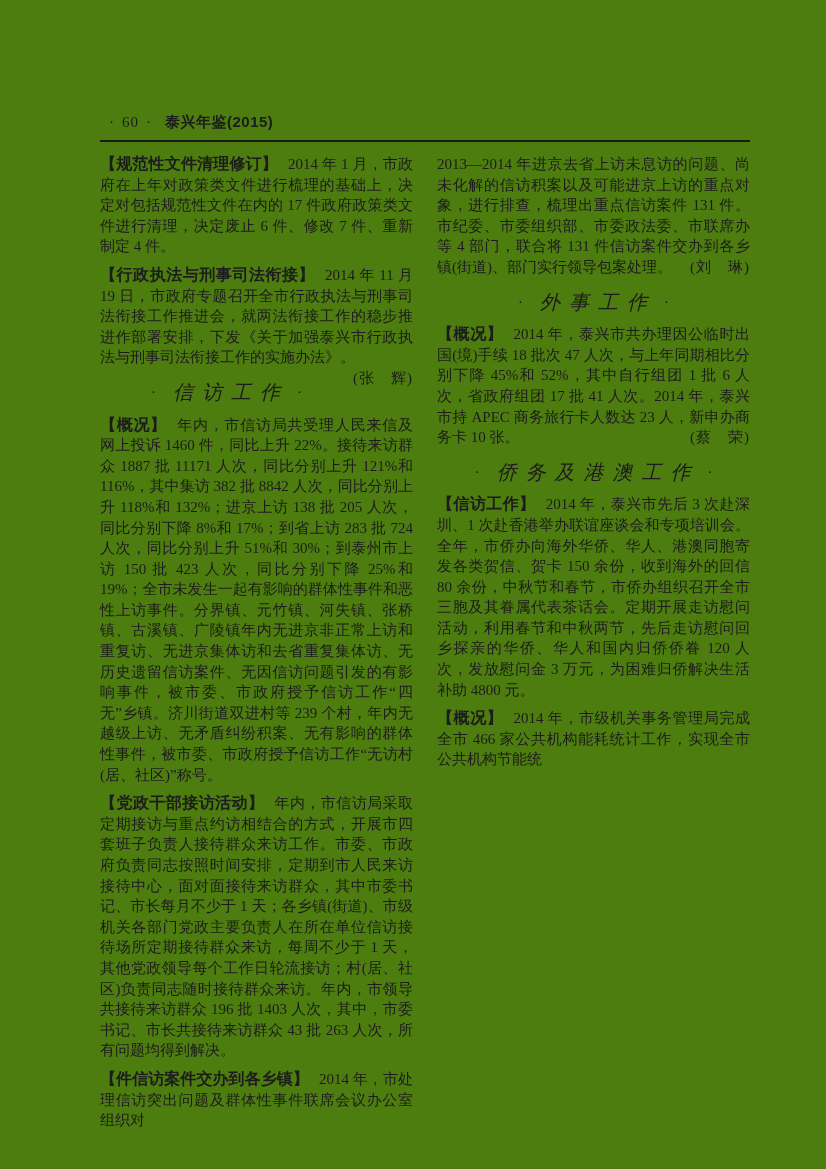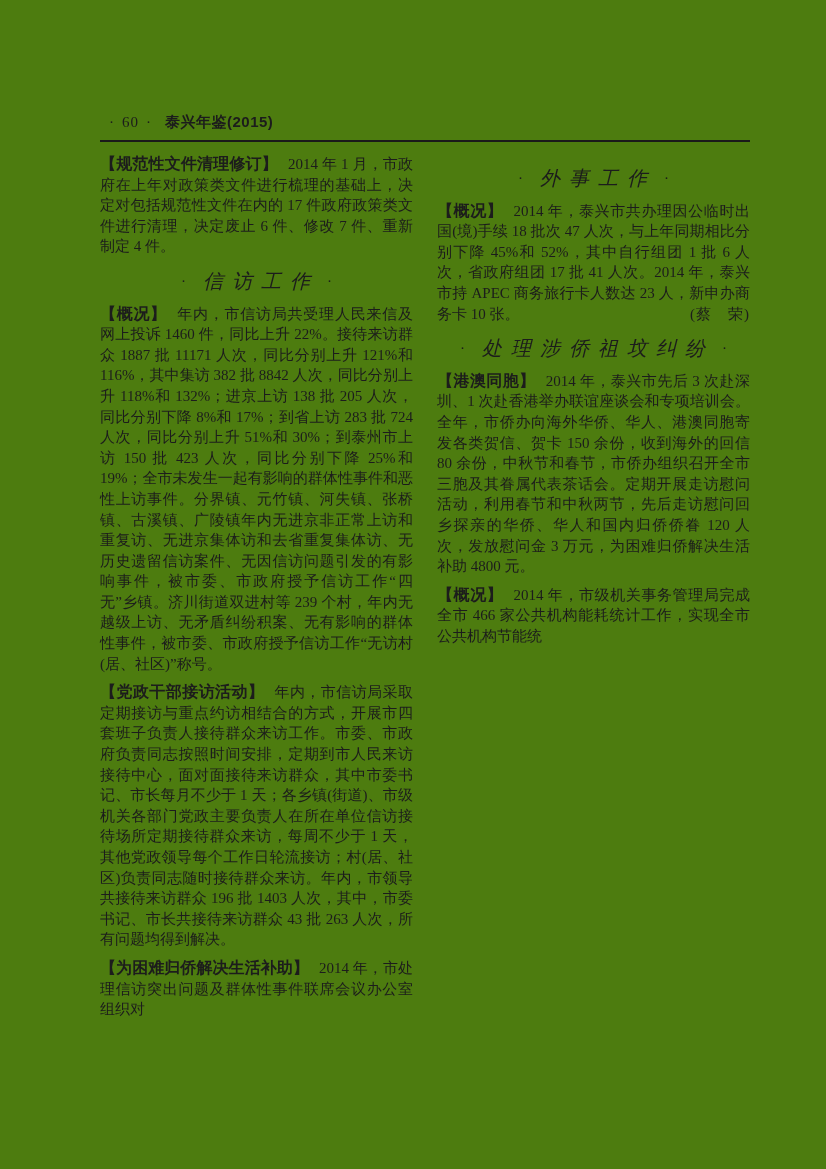--- a/index.html
+++ b/index.html
@@ -99,42 +99,44 @@
 
   <div class="header-rule"></div>
 
   <div class="content">
 
     <div class="col">
 
 
       <p class="para"><b class="entry-label">【规范性文件清理修订】</b><span>2014 年 1 月，市政府在上年对政策类文件进行梳理的基础上，决定对包括规范性文件在内的 17 件政府政策类文件进行清理，决定废止 6 件、修改 7 件、重新制定 4 件。</span></p>
 
+      <p class="para"><b class="entry-label">【行政执法与刑事司法衔接】</b><span>2014 年 11 月 19 日，市政府专题召开全市行政执法与刑事司法衔接工作推进会，就两法衔接工作的稳步推进作部署安排，下发《关于加强泰兴市行政执法与刑事司法衔接工作的实施办法》。</span><span class="author">(张　辉)</span></p>
 
       <h2 class="section-heading"><span class="h-dot">·</span><span class="h-title">信访工作</span><span class="h-dot">·</span></h2>
 
       <p class="para"><b class="entry-label">【概况】</b><span>年内，市信访局共受理人民来信及网上投诉 1460 件，同比上升 22%。接待来访群众 1887 批 11171 人次，同比分别上升 121%和 116%，其中集访 382 批 8842 人次，同比分别上升 118%和 132%；进京上访 138 批 205 人次，同比分别下降 8%和 17%；到省上访 283 批 724 人次，同比分别上升 51%和 30%；到泰州市上访 150 批 423 人次，同比分别下降 25%和 19%；全市未发生一起有影响的群体性事件和恶性上访事件。分界镇、元竹镇、河失镇、张桥镇、古溪镇、广陵镇年内无进京非正常上访和重复访、无进京集体访和去省重复集体访、无历史遗留信访案件、无因信访问题引发的有影响事件，被市委、市政府授予信访工作“四无”乡镇。济川街道双进村等 239 个村，年内无越级上访、无矛盾纠纷积案、无有影响的群体性事件，被市委、市政府授予信访工作“无访村(居、社区)”称号。</span></p>
 
       <p class="para"><b class="entry-label">【党政干部接访活动】</b><span>年内，市信访局采取定期接访与重点约访相结合的方式，开展市四套班子负责人接待群众来访工作。市委、市政府负责同志按照时间安排，定期到市人民来访接待中心，面对面接待来访群众，其中市委书记、市长每月不少于 1 天；各乡镇(街道)、市级机关各部门党政主要负责人在所在单位信访接待场所定期接待群众来访，每周不少于 1 天，其他党政领导每个工作日轮流接访；村(居、社区)负责同志随时接待群众来访。年内，市领导共接待来访群众 196 批 1403 人次，其中，市委书记、市长共接待来访群众 43 批 263 人次，所有问题均得到解决。</span></p>
 
-      <p class="para"><b class="entry-label">【为困难归侨解决生活补助】</b><span>2014 年，市处理信访突出问题及群体性事件联席会议办公室组织对</span></p>
+      <p class="para"><b class="entry-label">【件信访案件交办到各乡镇】</b><span>2014 年，市处理信访突出问题及群体性事件联席会议办公室组织对</span></p>
 
     </div>
 
     <div class="col">
 
+      <p class="para"><span>2013—2014 年进京去省上访未息访的问题、尚未化解的信访积案以及可能进京上访的重点对象，进行排查，梳理出重点信访案件 131 件。市纪委、市委组织部、市委政法委、市联席办等 4 部门，联合将 131 件信访案件交办到各乡镇(街道)、部门实行领导包案处理。</span><span class="author">(刘　琳)</span></p>
 
       <h2 class="section-heading"><span class="h-dot">·</span><span class="h-title">外事工作</span><span class="h-dot">·</span></h2>
 
       <p class="para"><b class="entry-label">【概况】</b><span>2014 年，泰兴市共办理因公临时出国(境)手续 18 批次 47 人次，与上年同期相比分别下降 45%和 52%，其中自行组团 1 批 6 人次，省政府组团 17 批 41 人次。2014 年，泰兴市持 APEC 商务旅行卡人数达 23 人，新申办商务卡 10 张。</span><span class="author">(蔡　荣)</span></p>
 
-      <h2 class="section-heading"><span class="h-dot">·</span><span class="h-title">处理涉侨祖坟纠纷</span><span class="h-dot">·</span></h2>
+      <h2 class="section-heading"><span class="h-dot">·</span><span class="h-title">侨务及港澳工作</span><span class="h-dot">·</span></h2>
 
 
-      <p class="para"><b class="entry-label">【港澳同胞】</b><span>2014 年，泰兴市先后 3 次赴深圳、1 次赴香港举办联谊座谈会和专项培训会。全年，市侨办向海外华侨、华人、港澳同胞寄发各类贺信、贺卡 150 余份，收到海外的回信 80 余份，中秋节和春节，市侨办组织召开全市三胞及其眷属代表茶话会。定期开展走访慰问活动，利用春节和中秋两节，先后走访慰问回乡探亲的华侨、华人和国内归侨侨眷 120 人次，发放慰问金 3 万元，为困难归侨解决生活补助 4800 元。</span></p>
+      <p class="para"><b class="entry-label">【信访工作】</b><span>2014 年，泰兴市先后 3 次赴深圳、1 次赴香港举办联谊座谈会和专项培训会。全年，市侨办向海外华侨、华人、港澳同胞寄发各类贺信、贺卡 150 余份，收到海外的回信 80 余份，中秋节和春节，市侨办组织召开全市三胞及其眷属代表茶话会。定期开展走访慰问活动，利用春节和中秋两节，先后走访慰问回乡探亲的华侨、华人和国内归侨侨眷 120 人次，发放慰问金 3 万元，为困难归侨解决生活补助 4800 元。</span></p>
 
 
 
       <p class="para"><b class="entry-label">【概况】</b><span>2014 年，市级机关事务管理局完成全市 466 家公共机构能耗统计工作，实现全市公共机构节能统</span></p>
 
     </div>
 
   </div>
 
 </div>

